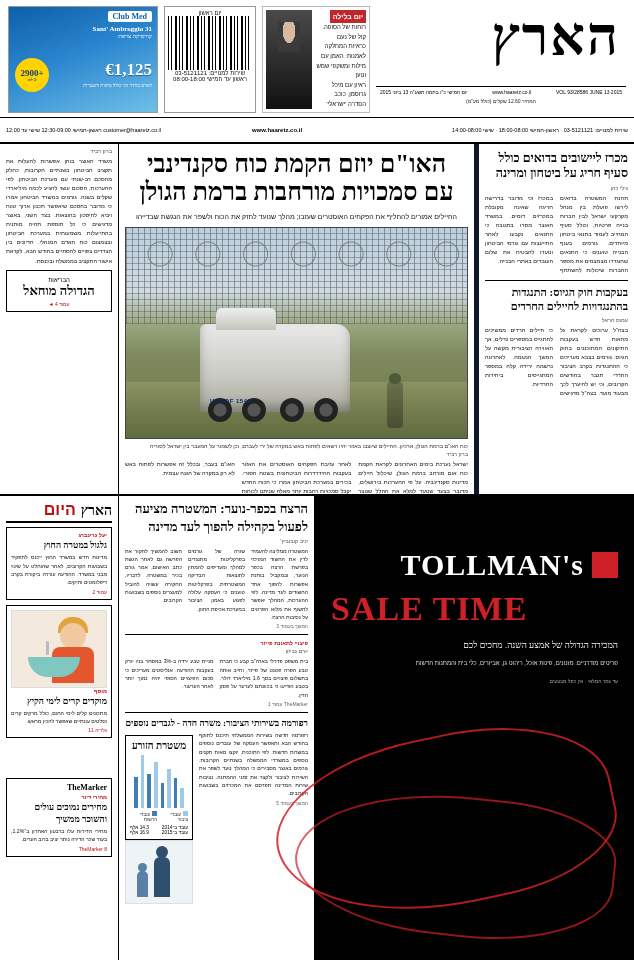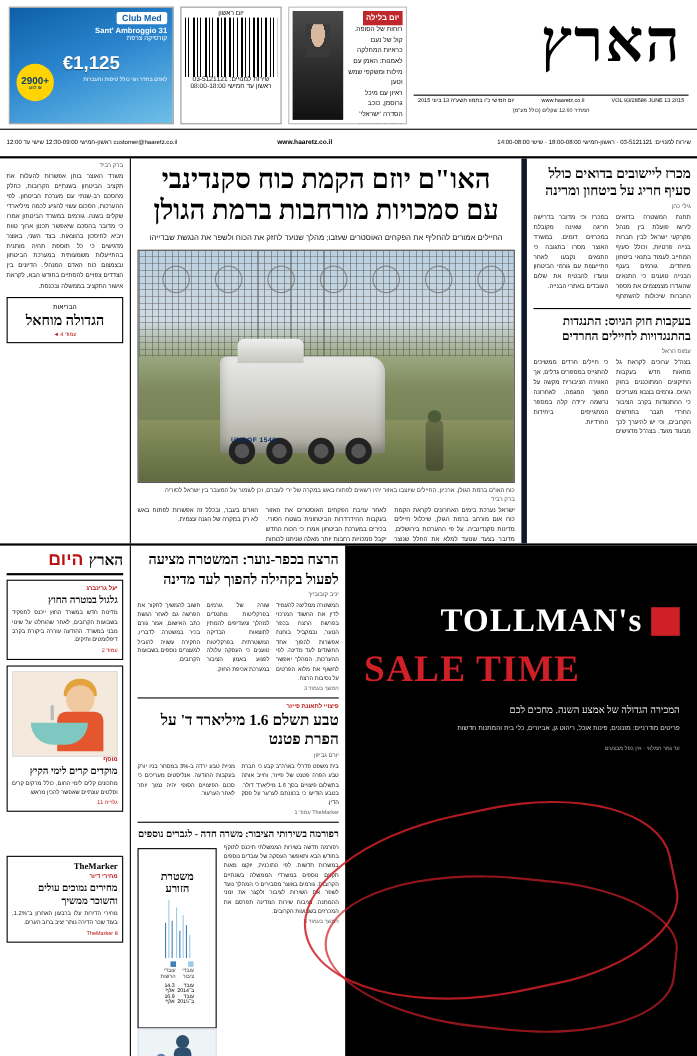--- a/index.html
+++ b/index.html
@@ -68,28 +68,29 @@
     border: 1px solid #999;
     position: relative;
     overflow: hidden;
   }
   .ad-clubmed {
     flex: 0 0 150px;
     background: linear-gradient(160deg,#0d5fa8 0%, #2b86cf 45%, #6fc0e8 100%);
     color: #fff;
     padding: 4px 5px;
     font-size: 6px;
+    font-family: Liberation Serif, serif;
   }
   .cm-logo {
     background: #fff; color: #0d5fa8;
     font-weight: bold; font-size: 8px;
     display: inline-block; padding: 1px 5px; border-radius: 2px;
   }
   .cm-title { font-size: 7px; margin-top: 3px; font-weight: bold; }
-  .cm-price { font-size: 17px; font-weight: bold; margin-top: 10px; text-shadow: 0 1px 1px rgba(0,0,0,.4); text-align: center;}
+  .cm-price { font-size: 17px; font-weight: bold; margin-top: 21px; text-shadow: 0 1px 1px rgba(0,0,0,.4);}
   .cm-note { font-size: 5px; margin-top: 2px; line-height: 1.5; opacity: .95;}
   .cm-badge {
     position: absolute; left: 6px; bottom: 20px;
     background: #ffd400; color: #0d3f72;
     font-weight: bold; font-size: 9px; border-radius: 50%;
     width: 34px; height: 34px; display: flex; align-items: center; justify-content: center;
     flex-direction: column; line-height: 1;
   }
   .ad-ambr {
     flex: 0 0 92px;
@@ -306,21 +307,21 @@
     width: 100%; height: 78px; background: #f4e9dd; position: relative; overflow:hidden;
     border: 1px solid #ddd;
   }
   .illus .head { position:absolute; right: 20px; top: 12px; width: 26px; height: 26px; border-radius: 50%; background:#f0c9a0;}
   .illus .hair { position:absolute; right: 18px; top: 6px; width: 30px; height: 16px; border-radius: 14px 14px 0 0; background:#e2a33c;}
   .illus .body { position:absolute; right: 12px; top: 36px; width: 42px; height: 36px; background:#e4572e; border-radius: 8px 8px 0 0;}
   .illus .bowl { position:absolute; left: 16px; bottom: 10px; width: 52px; height: 20px; background:#7ec8c1; border-radius: 0 0 26px 26px;}
   .illus .steam { position:absolute; left: 34px; bottom: 32px; width: 3px; height: 14px; background:#bbb; border-radius: 2px;}
 
   .police-box {
-    border: 1px solid #000; padding: 20px; margin-top: 4px;
+    border: 1px solid #000; padding: 4px; margin-top: 4px;
   }
   .police-title { font-family:"Liberation Serif",serif; font-weight:bold; font-size: 10px; text-align:center; margin-bottom: 3px;}
   .bars { display:flex; gap: 3px; align-items: flex-end; height: 54px; padding: 0 4px; }
   .bar { flex: 1 1 auto; background: #9ec9e8; }
   .bar.dark { background:#3f7fb5; }
   .legend { font-size: 4.8px; color:#333; margin-top: 3px; display:flex; gap:6px; justify-content:center;}
   .legend span:before { content:""; display:inline-block; width:5px;height:5px;background:#9ec9e8;margin-left:2px;}
   .legend span.d:before { background:#3f7fb5; }
 
   .fig-family {
@@ -464,21 +465,20 @@
       <div style="display:flex; gap:6px">
         <div class="tiny" style="flex:1">המשטרה ממליצה להעמיד לדין את החשוד המרכזי בפרשת הרצח בכפר הנוער, ובמקביל בוחנת אפשרות להפוך אחד החשודים לעד מדינה. לפי ההערכות, המהלך יאפשר לחשוף את מלוא הפרטים על נסיבות הרצח.</div>
         <div class="tiny" style="flex:1">שורה של גורמים בפרקליטות מתנגדים למהלך ומעדיפים להמתין לתוצאות הבדיקה המשטרתית. בפרקליטות טוענים כי העסקה עלולה לפגוע באמון הציבור במערכת אכיפת החוק.</div>
         <div class="tiny" style="flex:1">חשוב להמשיך לחקור את הפרשה גם לאחר הגשת כתב האישום, אמר גורם בכיר במשטרה. לדבריו, החקירה עשויה להוביל למעצרים נוספים בשבועות הקרובים.</div>
       </div>
       <div class="more">המשך בעמוד 3</div>
 
       <div class="rule"></div>
 
       <div class="kicker">פיצויי לתאונת פייזר</div>
-      <div class="bigfin">טבע תשלם 1.6 מיליארד ד' על הפרת פטנט</div>
       <div class="byline">יורם גביזון</div>
       <div style="display:flex; gap:6px">
         <div class="tiny" style="flex:1">בית משפט פדרלי בארה"ב קבע כי חברת טבע הפרה פטנט של פייזר, וחייב אותה בתשלום פיצויים בסך 1.6 מיליארד דולר. בטבע הודיעו כי בכוונתם לערער על פסק הדין.</div>
         <div class="tiny" style="flex:1">מניית טבע ירדה ב-3% במסחר בניו יורק בעקבות ההודעה. אנליסטים מעריכים כי סכום הפיצויים הסופי יהיה נמוך יותר לאחר הערעור.</div>
       </div>
       <div class="more">TheMarker עמוד 1</div>
 
       <div class="rule"></div>
 
       <div class="small-head">רפורמה בשירותי הציבור: משרה חדה - לגברים נוספים</div>

